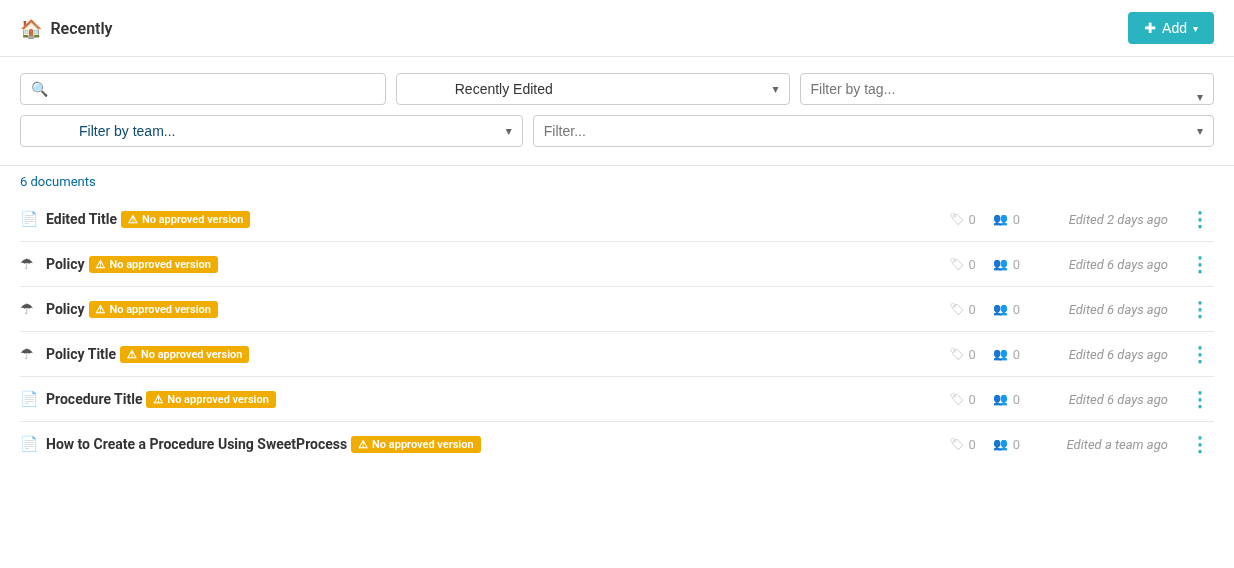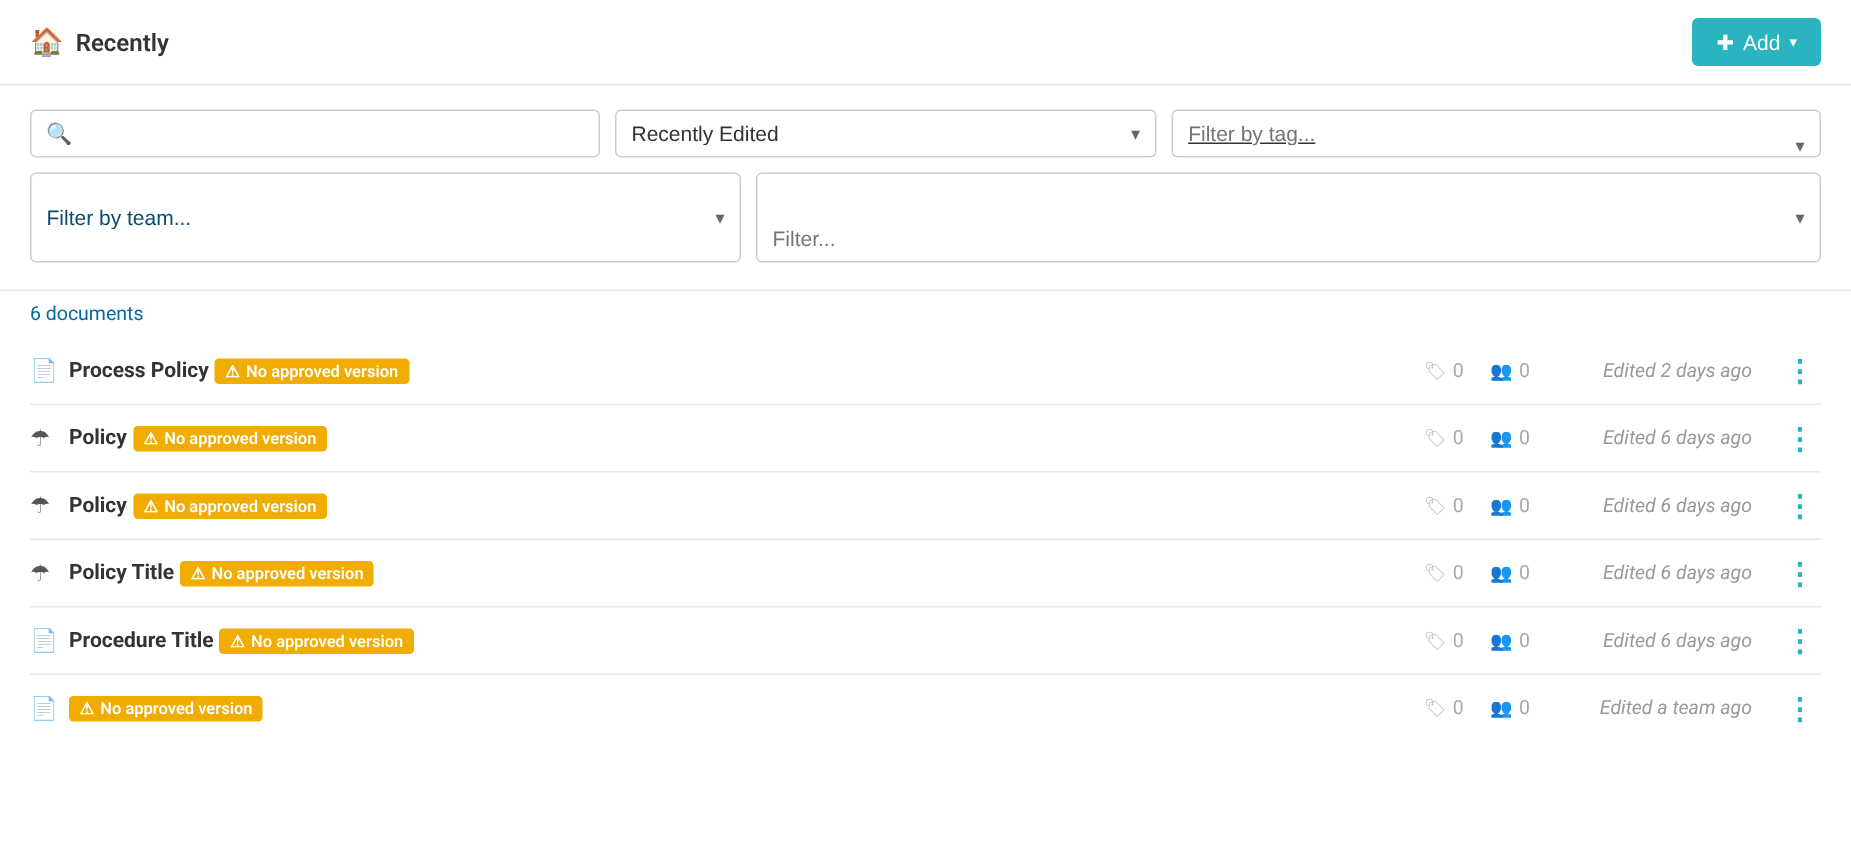--- a/index.html
+++ b/index.html
@@ -62,20 +62,21 @@
     .search-icon-char { color: #999; margin-right: 6px; font-size: 14px; }
 
     .filter-select-wrapper {
       position: relative;
       display: flex;
       align-items: center;
       border: 1px solid #ccc;
       border-radius: 4px;
       background: #fff;
       flex: 1;
+      padding-left: 48px;
     }
     .filter-select-wrapper select {
       appearance: none;
       border: none;
       outline: none;
       padding: 7px 32px 7px 10px;
       font-size: 14px;
       color: #333;
       width: 100%;
       background: transparent;
@@ -90,21 +91,20 @@
     }
 
     .filter-tag-wrapper {
       position: relative;
       display: flex;
       align-items: flex-end;
       border: 1px solid #ccc;
       border-radius: 4px;
       background: #fff;
       flex: 1.2;
-      text-decoration: underline;
     }
     .filter-tag-wrapper input {
       border: none;
       outline: none;
       padding: 7px 32px 7px 10px;
       font-size: 14px;
       color: #999;
       width: 100%;
       background: transparent;
     }
@@ -126,21 +126,20 @@
       flex: 1.3;
     }
     .filter-text-wrapper input {
       border: none;
       outline: none;
       padding: 7px 32px 7px 10px;
       font-size: 14px;
       color: #999;
       width: 100%;
       background: transparent;
-      margin-top: 28px;
     }
     .filter-text-wrapper .chevron {
       position: absolute;
       right: 10px;
       pointer-events: none;
       color: #666;
       font-size: 12px;
     }
 
     .doc-count {
@@ -277,21 +276,21 @@
 </div>
 
 <div class="doc-count">
   <span>6 documents</span>
 </div>
 
 <div class="documents-list">
 <div class="doc-row">
     <div class="doc-left">
       <span class="doc-icon" style="font-style:normal; font-size:15px; margin-right:6px;">📄</span>
-      <span class="doc-title">Process Policy</span>
+      <span class="doc-title">Edited Title</span>
       <span class="doc-badge">
         <span style="font-size:11px;">⚠</span>
         <span>No approved version</span>
       </span>
     </div>
     <div class="doc-meta">
       <span class="doc-tags-count">
         <span style="font-size:12px; color:#bbb;">🏷</span>
         <span>0</span>
       </span>
@@ -387,20 +386,21 @@
         <span style="font-size:12px; color:#bbb;">👥</span>
         <span>0</span>
       </span>
       <span class="doc-edited">Edited 6 days ago</span>
       <span class="doc-more-btn" style="color:#2ab4c0; font-size:20px; font-weight:700;">⋮</span>
     </div>
   </div>
     <div class="doc-row">
     <div class="doc-left">
       <span class="doc-icon" style="font-style:normal; font-size:15px; margin-right:6px;">📄</span>
+      <span class="doc-title">How to Create a Procedure Using SweetProcess</span>
       <span class="doc-badge">
         <span style="font-size:11px;">⚠</span>
         <span>No approved version</span>
       </span>
     </div>
     <div class="doc-meta">
       <span class="doc-tags-count">
         <span style="font-size:12px; color:#bbb;">🏷</span>
         <span>0</span>
       </span>

